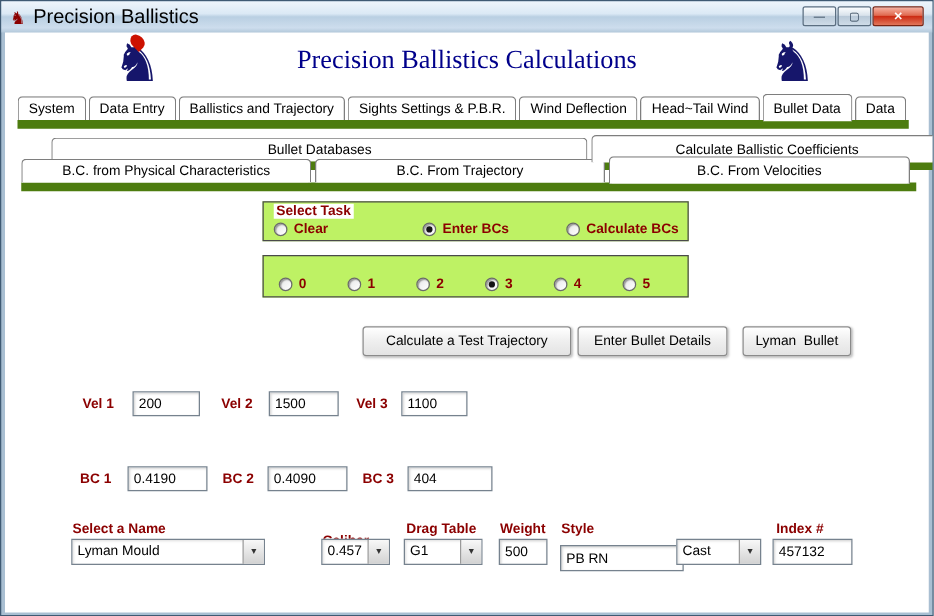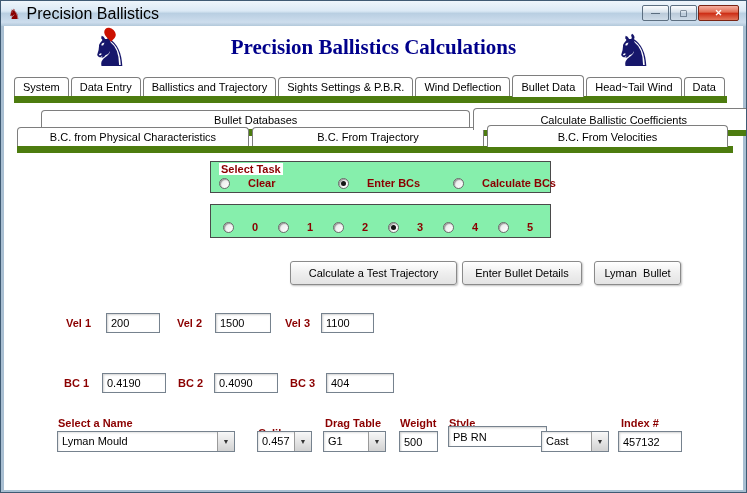--- a/index.html
+++ b/index.html
@@ -32,21 +32,21 @@
     background:linear-gradient(#f6b0a0,#e06a50 45%,#cc2a12 50%,#e2765a);
     border-color:#7a2413;
   }
   
   .content {
     position:absolute; left:3px; top:25px; width:739px; height:464px;
     background:#ffffff;
   }
   .app-title {
     position:absolute; top:9px; left:0; right:0; text-align:center;
-    font-family:"Liberation Serif", serif; font-weight:bold; font-size:21px;
+    font-family:"Liberation Serif", serif; font-weight:normal; font-size:21px;
     color:#00008B;
   }
   .logo { position:absolute; font-size:44px; line-height:46px; color:#16166b; }
   .logo.left { left:86px; top:2px; }
   .logo.right { left:610px; top:2px; }
   .flame {
     position:absolute; left:15px; top:-1px; width:10px; height:13px;
     background:#cc1100; border-radius:50% 50% 50% 0; transform:rotate(-45deg);
   }
   
@@ -61,26 +61,26 @@
     position:relative;
   }
   .tab.selected {
     margin-bottom:-1px; padding-top:5px; padding-bottom:4px; z-index:3;
   }
   .tab.wide { text-align:center; margin-right:3px; }
   .row1 { left:10px; top:52px; width:713px; height:25px; }
   .row2 { left:13px; top:86px; width:716px; height:24px;margin-left:24px; }
   .row3 { left:13px; top:103px; width:716px; height:24px; }
   
-  .groupbox { position:absolute; border:1px solid #4a4a4a; background:#86efac; }
+  .groupbox { position:absolute; border:1px solid #4a4a4a; background:#bef264; }
   .groupbox-title {
     position:absolute; left:8px; top:1px; font-size:11px; font-weight:bold;
     color:#8B0000; background:#fff; padding:0 2px; white-space:nowrap;
   }
-  .radio-item { position:absolute; display:flex; align-items:center; gap:18px; cursor:pointer; }
+  .radio-item { position:absolute; display:flex; align-items:center; gap:5px; cursor:pointer; }
   .radio {
     width:11px; height:11px; border-radius:50%; flex:none;
     background:linear-gradient(135deg,#e6e6e6,#ffffff);
     border:1px solid #6b6b6b; box-shadow:inset 1px 1px 1px rgba(0,0,0,.35);
     position:relative;
   }
   .radio.checked::after {
     content:""; position:absolute; left:2px; top:2px; width:5px; height:5px;
     border-radius:50%; background:#141414;
   }
@@ -142,22 +142,22 @@
     <div class="logo right">
       <span>♞</span>
     </div>
 
     <div class="tab-row row1">
       <div class="tab">System</div>
       <div class="tab">Data Entry</div>
       <div class="tab">Ballistics and Trajectory</div>
       <div class="tab">Sights Settings &amp; P.B.R.</div>
       <div class="tab">Wind Deflection</div>
+      <div class="tab">Head~Tail Wind</div>
       <div class="tab selected">Bullet Data</div>
-      <div class="tab">Head~Tail Wind</div>
       <div class="tab">Data</div>
     </div>
 
     <div class="tab-row row2">
       <div class="tab wide" style="width:430px">Bullet Databases</div>
       <div class="tab wide selected" style="width:281px">Calculate Ballistic Coefficients</div>
     </div>
 
     <div class="tab-row row3">
       <div class="tab wide" style="width:232px">B.C. from Physical Characteristics</div>
@@ -226,34 +226,34 @@
     <span class="mlabel" style="left:286px;top:351px">BC 3</span>
     <input class="field" style="left: 322px; top: 347px; width: 68px; height: 20px;" value="404">
 
     <span class="mlabel" style="left:54px;top:391px">Select a Name</span>
     <span class="mlabel" style="left:254px;top:401px">Caliber</span>
     <span class="mlabel" style="left:321px;top:391px">Drag Table</span>
     <span class="mlabel" style="left:396px;top:391px">Weight</span>
     <span class="mlabel" style="left:445px;top:391px">Style</span>
     <span class="mlabel" style="left:617px;top:391px">Index #</span>
 
-    <div class="combo" style="left:53px;top:405px;width:178px">
+    <div class="combo" style="left:53px;top:405px;width:155px">
       <span class="combo-value">Lyman Mould</span>
       <span class="combo-btn">▼</span>
     </div>
     <div class="combo" style="left:253px;top:405px;width:55px">
       <span class="combo-value">0.457</span>
       <span class="combo-btn">▼</span>
     </div>
     <div class="combo" style="left:319px;top:405px;width:63px">
       <span class="combo-value">G1</span>
       <span class="combo-btn">▼</span>
     </div>
     <input class="field" style="left: 395px; top: 405px; width: 39px; height: 21px;" value="500">
-    <input class="field" style="left: 444px; top: 400px; width: 99px; height: 21px;" value="PB RN">
+    <input class="field" style="left: 444px; top: 410px; width: 99px; height: 21px;" value="PB RN">
     <div class="combo" style="left:537px;top:405px;width:68px">
       <span class="combo-value">Cast</span>
       <span class="combo-btn">▼</span>
     </div>
     <input class="field" style="left: 614px; top: 405px; width: 64px; height: 21px;" value="457132">
 
   </div>
 </div>
 
 </body></html>

